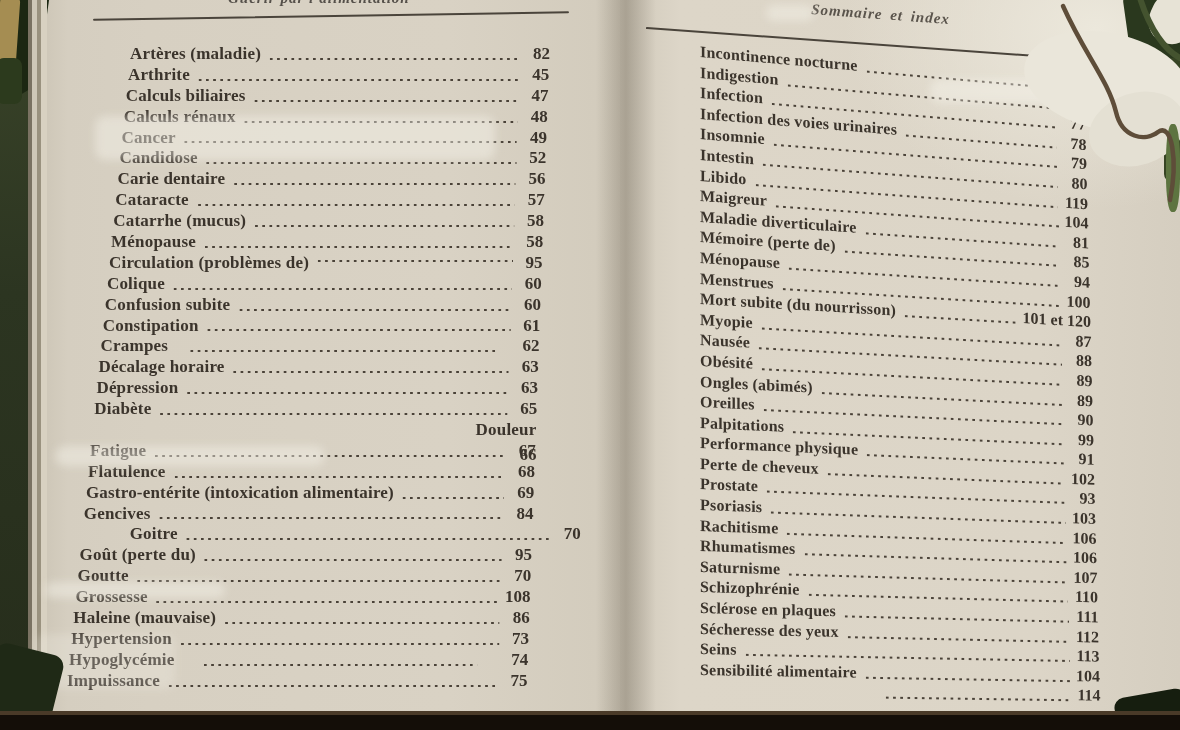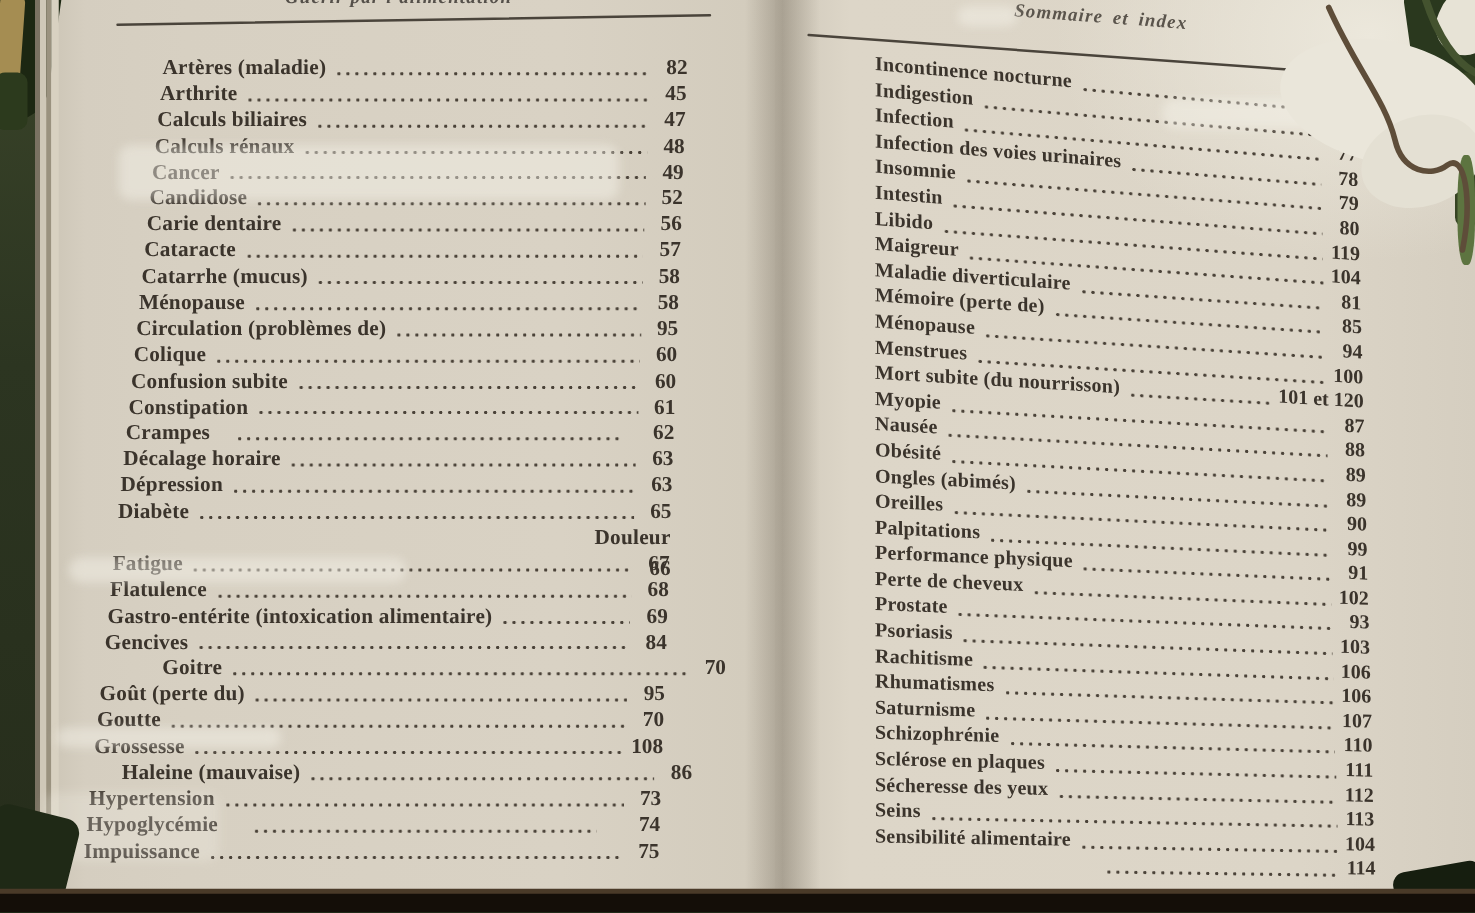--- a/index.html
+++ b/index.html
@@ -162,21 +162,21 @@
         <span class="dots"></span>
         <span class="num">58</span>
       </div>
 
       <div class="row" style="transform: translateX(-18.9px); width: 432.1px;">
         <span class="label">Ménopause</span>
         <span class="dots"></span>
         <span class="num">58</span>
       </div>
 
-      <div class="row" style="transform: translateX(-21px); width: 433.5px;">
+      <div class="row" style="transform: translateX(-21px); width: 433.5px; align-items: center;">
         <span class="label">Circulation (problèmes de)</span>
         <span class="dots"></span>
         <span class="num">95</span>
       </div>
 
       <div class="row" style="transform: translateX(-23.1px); width: 434.9px;">
         <span class="label">Colique</span>
         <span class="dots"></span>
         <span class="num">60</span>
       </div>
@@ -264,21 +264,21 @@
         <span class="dots"></span>
         <span class="num">70</span>
       </div>
 
       <div class="row" style="transform: translateX(-54.6px); width: 455.1px;">
         <span class="label">Grossesse</span>
         <span class="dots"></span>
         <span class="num">108</span>
       </div>
 
-      <div class="row" style="transform: translateX(-56.7px); width: 456.4px; margin-left: 24px;">
+      <div class="row" style="transform: translateX(-56.7px); width: 456.4px;">
         <span class="label">Haleine (mauvaise)</span>
         <span class="dots"></span>
         <span class="num">86</span>
       </div>
 
       <div class="row" style="transform: translateX(-58.8px); width: 457.8px;">
         <span class="label">Hypertension</span>
         <span class="dots"></span>
         <span class="num">73</span>
       </div>

